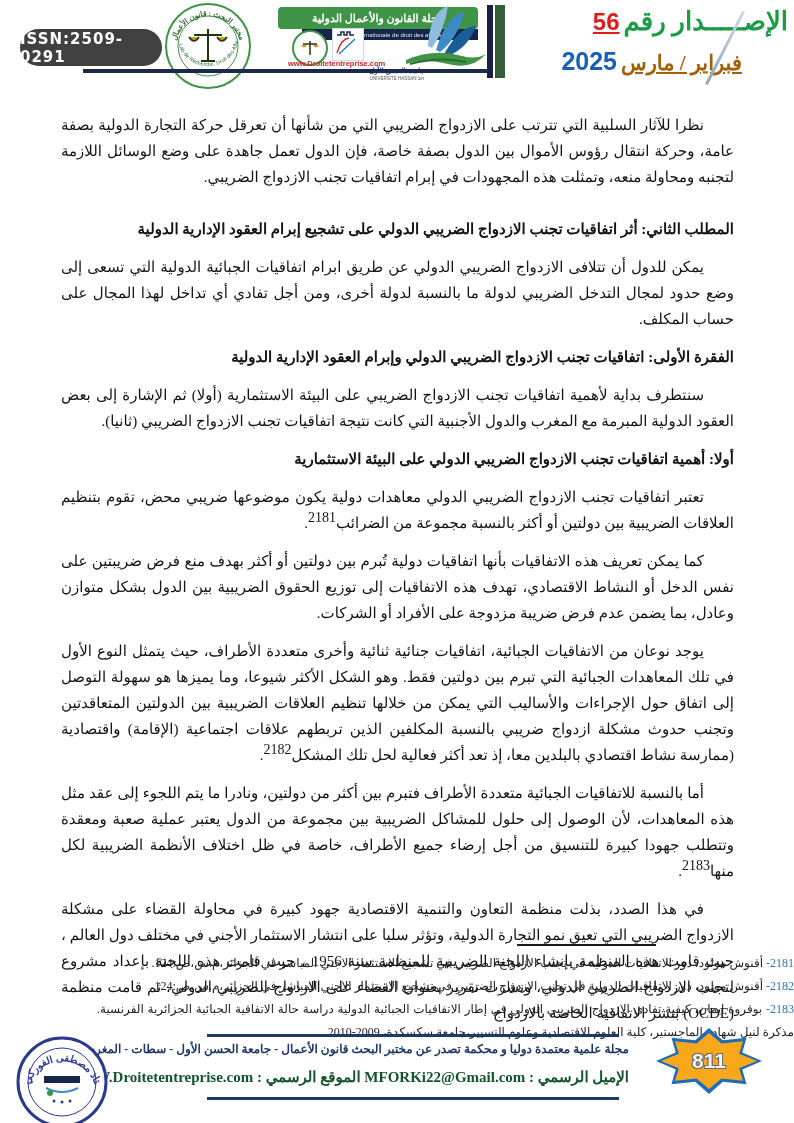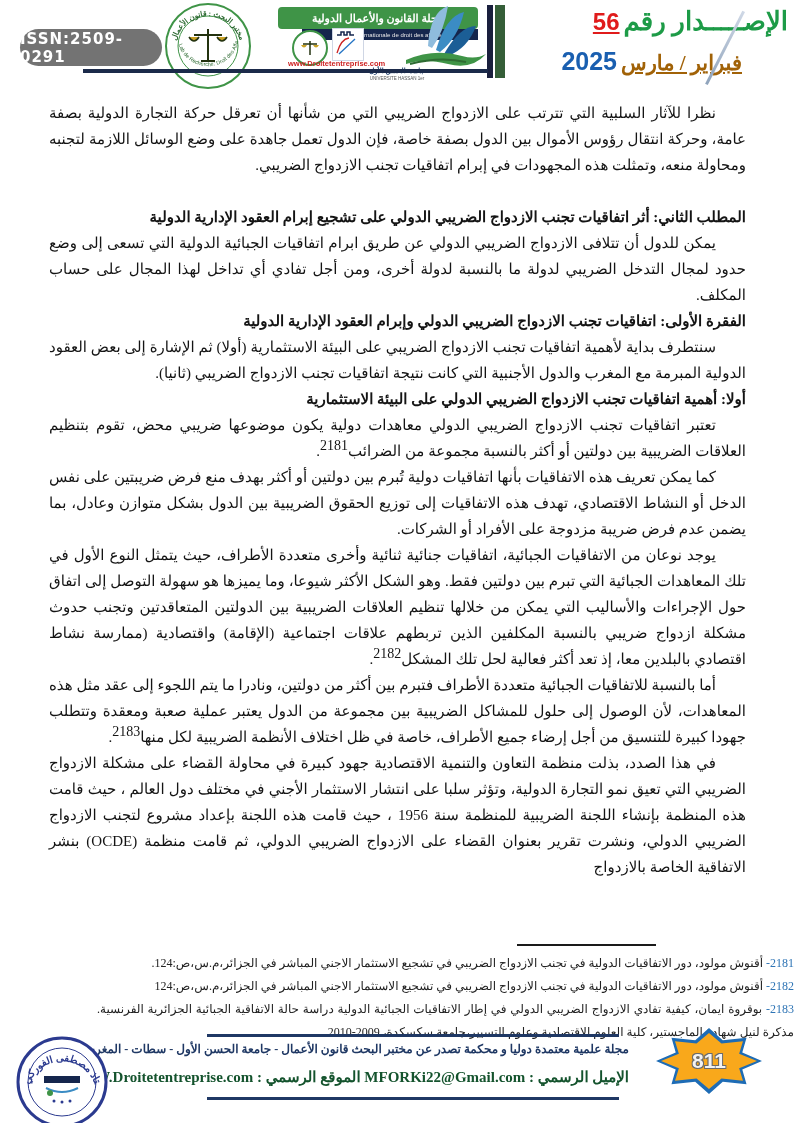--- a/index.html
+++ b/index.html
@@ -1,19 +1,19 @@
 <!DOCTYPE html>
 <html lang="ar"><head>
 <meta charset="utf-8">
 <style>
   html,body{margin:0;padding:0;background:#e8e8e8;}
   .page{position:relative;width:794px;height:1123px;background:#ffffff;overflow:hidden;
         font-family:"Liberation Serif","DejaVu Serif",serif;color:#111;}
   
-  .issn-pill{position:absolute;left:20px;top:29px;width:142px;height:37px;background:#737373;
+  .issn-pill{position:absolute;left:20px;top:29px;width:142px;height:37px;background:#404040;
              border-radius:19px;display:flex;align-items:center;justify-content:center;
              color:#fff;font-family:"DejaVu Sans",sans-serif;font-weight:bold;font-size:15px;letter-spacing:1px;}
   .lab-logo{position:absolute;left:165px;top:3px;width:86px;height:86px;}
   .logo-group{position:absolute;left:278px;top:4px;width:212px;height:72px;}
   .jr-banner{position:absolute;left:0;top:3px;width:200px;height:22px;background:#3f9447;border-radius:4px;
              display:flex;align-items:center;justify-content:center;color:#fff;font-weight:bold;font-size:11px;}
   .jr-subbanner{position:absolute;left:24px;top:25px;width:176px;height:11px;background:#15264d;
              display:flex;align-items:center;justify-content:center;color:#e8e8e8;font-size:6px;font-family:"Liberation Sans",sans-serif;}
   .mini-circle{position:absolute;left:14px;top:26px;width:32px;height:32px;border:2px solid #3f9447;border-radius:50%;
              background:#fff;display:flex;align-items:center;justify-content:center;}
@@ -29,21 +29,21 @@
   .issue-num{color:#e01b1b;font-weight:bold;font-size:24px;font-family:"Liberation Sans",sans-serif;text-decoration:underline;}
   .date-line{position:absolute;left:520px;top:47px;width:222px;direction:rtl;text-align:right;white-space:nowrap;}
   .date-months{color:#a16207;font-weight:bold;font-size:21px;text-decoration:underline;}
   .date-year{color:#1a5fb0;font-weight:bold;font-size:25px;font-family:"Liberation Sans",sans-serif;}
   .pencil{position:absolute;left:742px;top:12px;width:3px;height:82px;
           background:linear-gradient(#cfd8e6,#8fa3bb);transform:rotate(27deg);transform-origin:top right;}
   .header-rule{position:absolute;left:83px;top:69px;width:405px;height:4px;background:#1b2a4a;}
   
   .body-text{position:absolute;left:49px;top:100px;width:697px;direction:rtl;text-align:justify;
              font-size:15px;line-height:26px;color:#141414;}
-  .body-text p{margin:0;text-indent:30px;}
+  .body-text p{margin:12px;text-indent:30px;}
   .bh{font-weight:bold;margin:0;}
   .gap-top{margin-top:26px !important;}
   sup.fref{font-size:14px;vertical-align:super;line-height:0;}
   
   .fn-sep{position:absolute;left:517px;top:944px;width:139px;height:2px;background:#1a1a1a;}
   .footnotes{position:absolute;left:49px;top:952px;width:697px;direction:rtl;text-align:justify;
              font-size:12px;line-height:23px;color:#222;margin-left:48px;}
   .footnotes div{margin:0;}
   .fn-num{color:#2e74b5;}
   

